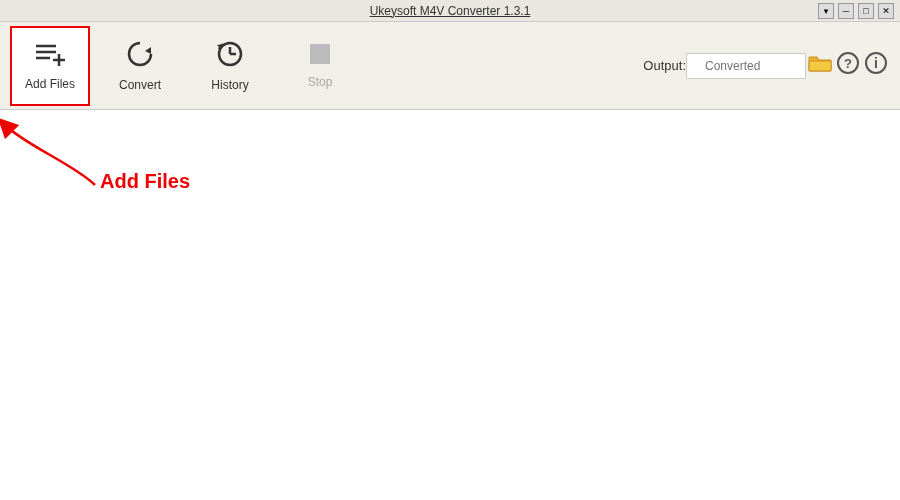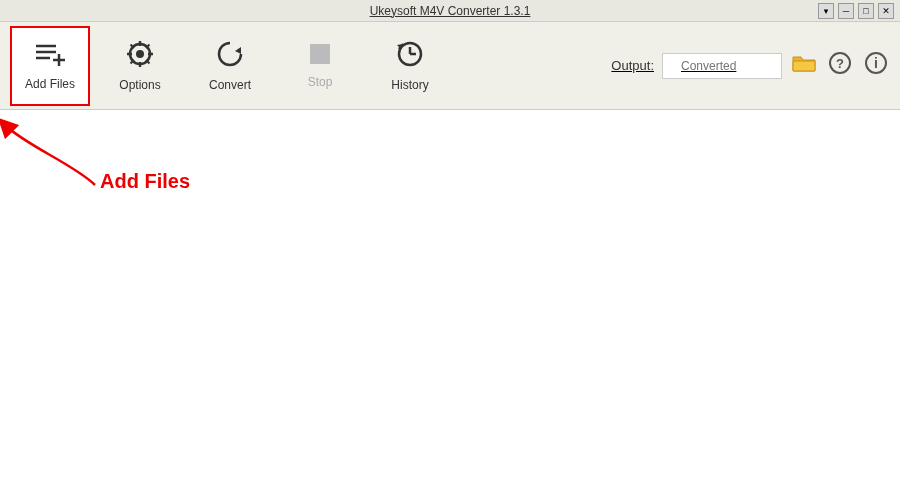--- a/index.html
+++ b/index.html
@@ -84,22 +84,20 @@
     }
     .tool-btn.disabled .icon,
     .tool-btn.disabled .label {
       color: #aaa;
     }
 
     .toolbar-right {
       margin-left: auto;
       display: flex;
       align-items: center;
-      gap: 8px;
-      text-decoration: underline;
     }
     .output-label {
       font-size: 13px;
       color: #333;
     }
     .output-input {
       width: 120px;
       height: 26px;
       border: 1px solid #ccc;
       background: #fff;
@@ -174,68 +172,51 @@
         <line x1="2" y1="6" x2="22" y2="6" stroke="#333" stroke-width="2.5"></line>
         <line x1="2" y1="12" x2="22" y2="12" stroke="#333" stroke-width="2.5"></line>
         <line x1="2" y1="18" x2="16" y2="18" stroke="#333" stroke-width="2.5"></line>
         <line x1="25" y1="14" x2="25" y2="26" stroke="#333" stroke-width="2.5"></line>
         <line x1="19" y1="20" x2="31" y2="20" stroke="#333" stroke-width="2.5"></line>
       </svg>
     </span>
     <span class="label">Add Files</span>
   </button>
 
-  <button class="tool-btn">
-    <span class="icon">
-      <svg width="30" height="30" viewBox="0 0 30 30">
-        <circle cx="15" cy="15" r="10" fill="none" stroke="#333" stroke-width="2.5"></circle>
-        <circle cx="15" cy="15" r="4" fill="#333"></circle>
-        <line x1="15" y1="2" x2="15" y2="7" stroke="#333" stroke-width="2.5"></line>
-        <line x1="15" y1="23" x2="15" y2="28" stroke="#333" stroke-width="2.5"></line>
-        <line x1="2" y1="15" x2="7" y2="15" stroke="#333" stroke-width="2.5"></line>
-        <line x1="23" y1="15" x2="28" y2="15" stroke="#333" stroke-width="2.5"></line>
-        <line x1="5.5" y1="5.5" x2="9" y2="9" stroke="#333" stroke-width="2"></line>
-        <line x1="21" y1="21" x2="24.5" y2="24.5" stroke="#333" stroke-width="2"></line>
-        <line x1="24.5" y1="5.5" x2="21" y2="9" stroke="#333" stroke-width="2"></line>
-        <line x1="9" y1="21" x2="5.5" y2="24.5" stroke="#333" stroke-width="2"></line>
-      </svg>
-    </span>
-    <span class="label">Options</span>
-  </button>
 
   <button class="tool-btn">
     <span class="icon">
       <svg width="30" height="30" viewBox="0 0 30 30">
         <path d="M 15 4 A 11 11 0 1 0 26 15" fill="none" stroke="#333" stroke-width="2.5"></path>
         <polygon points="26,8 26,15 20,12" fill="#333"></polygon>
       </svg>
     </span>
     <span class="label">Convert</span>
-  </button>
-
-  <button class="tool-btn disabled">
-    <span class="icon">
-      <svg width="24" height="24" viewBox="0 0 24 24">
-        <rect x="2" y="2" width="20" height="20" fill="#bbb"></rect>
-      </svg>
-    </span>
-    <span class="label">Stop</span>
   </button>
 
   <button class="tool-btn">
     <span class="icon">
       <svg width="30" height="30" viewBox="0 0 30 30">
         <circle cx="15" cy="15" r="11" fill="none" stroke="#333" stroke-width="2.5"></circle>
         <line x1="15" y1="8" x2="15" y2="15" stroke="#333" stroke-width="2.5"></line>
         <line x1="15" y1="15" x2="21" y2="15" stroke="#333" stroke-width="2.5"></line>
         <path d="M 4 10 A 12 12 0 0 1 8 5" fill="none" stroke="#333" stroke-width="2"></path>
         <polygon points="2,6 6,10 8,5" fill="#333"></polygon>
       </svg>
     </span>
     <span class="label">History</span>
+  </button>
+
+  <button class="tool-btn disabled">
+    <span class="icon">
+      <svg width="24" height="24" viewBox="0 0 24 24">
+        <rect x="2" y="2" width="20" height="20" fill="#bbb"></rect>
+      </svg>
+    </span>
+    <span class="label">Stop</span>
   </button>
 
   <div class="toolbar-right">
     <span class="output-label">Output:</span>
     <input class="output-input" type="text" readonly="" placeholder="Converted" style="">
     <button class="folder-btn">
       <span>
         <svg width="24" height="20" viewBox="0 0 24 20">
           <path d="M1 4 L1 18 L23 18 L23 7 L11 7 L9 4 Z" fill="#f0b030" stroke="#c89020" stroke-width="1"></path>
           <rect x="1" y="8" width="22" height="10" rx="1" fill="#f5c842" stroke="#c89020" stroke-width="1"></rect>

